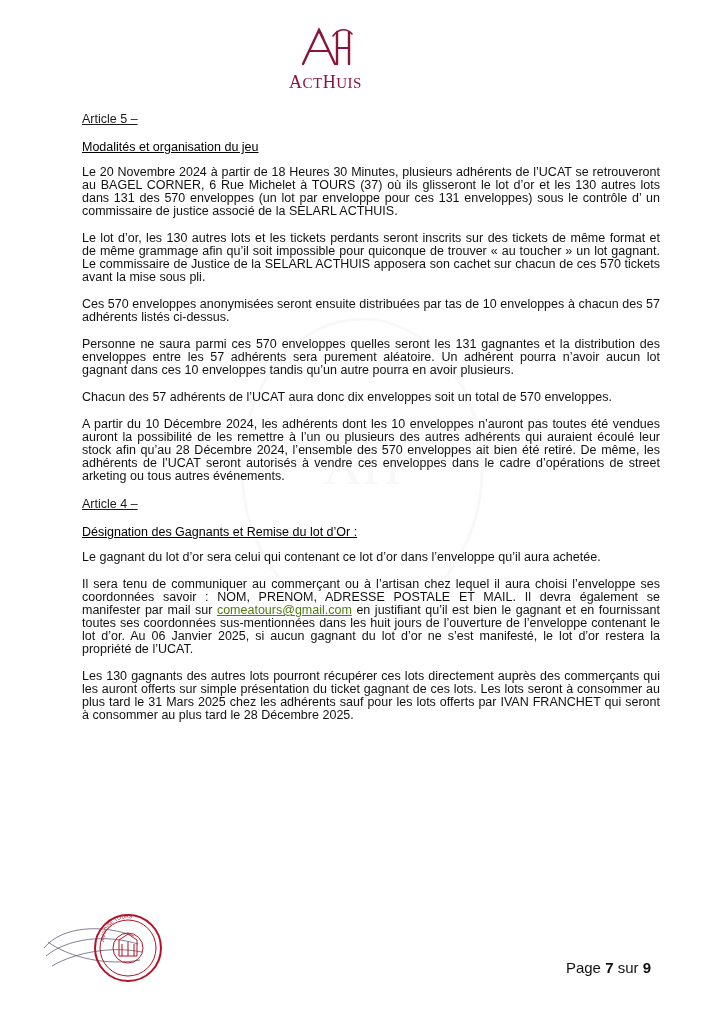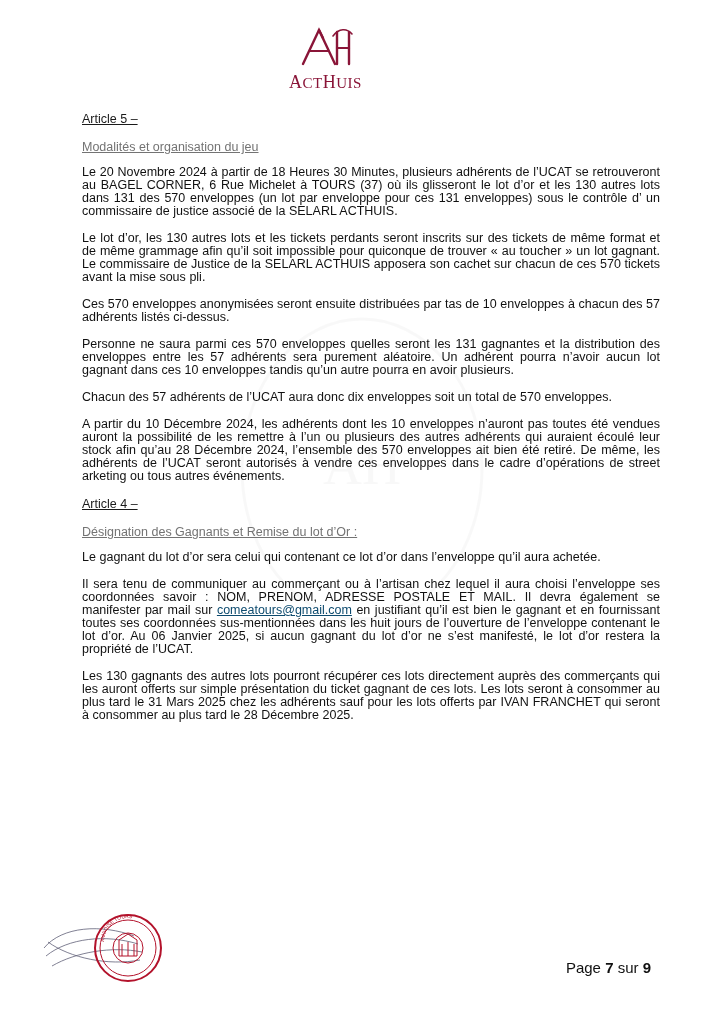--- a/index.html
+++ b/index.html
@@ -51,38 +51,38 @@
   }
   .heading {
     font-size: 12.5px;
     color: #1a1a1a;
     text-decoration: underline;
     margin: 0 0 14px 0;
     font-family: "Liberation Sans", sans-serif;
   }
   .subheading {
     font-size: 12.5px;
-    color: #737373;
+    color: #000000;
     text-decoration: underline;
     margin: 0 0 12px 0;
   }
   p.para {
     font-size: 12.5px;
     line-height: 13px;
     color: #111111;
     text-align: justify;
     margin: 0 0 14px 0;
     word-spacing: 0.1px;
   }
   p.para.bold {
     font-weight: bold;
   }
   .gap-big { margin-bottom: 30px; }
   .link {
-    color: #0c4a6e;
+    color: #4d7c0f;
     text-decoration: underline;
   }
 
   
   .stamp {
     position: absolute;
     left: 42px;
     bottom: 36px;
     width: 170px;
     height: 80px;

